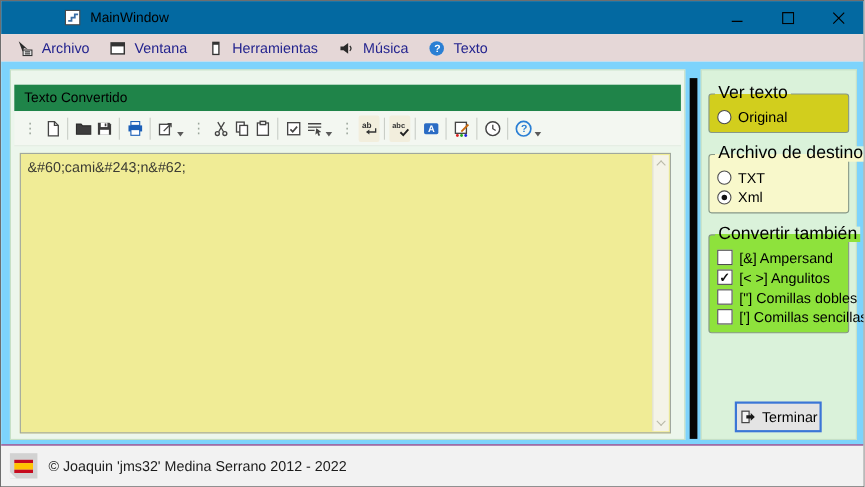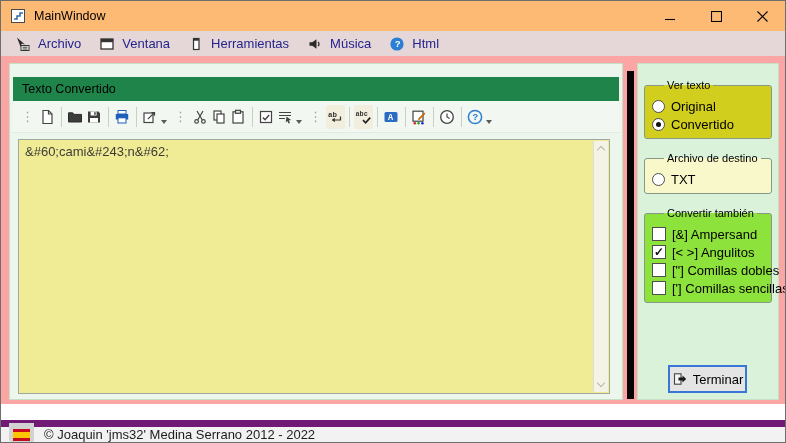--- a/index.html
+++ b/index.html
@@ -2,43 +2,43 @@
 <html><head>
 <meta charset="utf-8">
 <style>
   * { margin:0; padding:0; box-sizing:border-box; }
   html,body { background:#cfcfcf; }
   body { font-family:"Liberation Sans", sans-serif; }
   .window { position:relative; width:786px; height:443px; background:#ffffff;
             border:1px solid #6e6e6e; overflow:hidden; }
 
   
-  .titlebar { height:30px; display:flex; align-items:center; background:#fdba74; }
+  .titlebar { height:30px; display:flex; align-items:center; background:#0369a1;padding-left:48px; }
   .app-icon { width:16px; height:16px; margin:0 8px 0 9px; display:inline-flex; }
   .title-text { font-size:12.5px; color:#000; }
   .winbtns { margin-left:auto; display:flex; height:30px; }
   .winbtn { width:46px; height:30px; display:flex; align-items:center; justify-content:center; }
 
   
   .menubar { height:25px; background:#e5d7d7; display:flex; align-items:center; padding-left:5px; }
   .menu-item { display:flex; align-items:center; gap:7px; padding:0 9px; height:42px;
                color:#23238e; font-size:13px; cursor:default; }
   .menu-item .mi { display:inline-flex; width:16px; height:16px; }
 
   
-  .content { position:absolute; top:55px; left:0; right:0; bottom:38px; background:#fca5a5; }
+  .content { position:absolute; top:55px; left:0; right:0; bottom:38px; background:#7dd3fc; }
 
   .main-frame { position:absolute; left:8px; top:7px; width:614px; height:337px;
                 background:#ecf6ec; border:1px solid #c6e0c6; padding:13px 3px 4px 3px; }
   .panel-header { height:24px; background:#1f8449; color:#000; font-size:12.5px;
                   display:flex; align-items:center; padding-left:9px; }
   .toolbar { height:32px; background:#f3f7f1; display:flex; align-items:center;
              padding:0 4px; border-bottom:1px solid #e2ebe0; }
-  .tb-btn { width:19px; height:24px; display:flex; align-items:center; 
-            border-radius:2px;font-family:Liberation Mono, monospace; }
+  .tb-btn { width:19px; height:24px; display:flex; align-items:center; justify-content:center;
+            border-radius:2px; }
   .tb-btn.boxed { background:#f2eedd; }
   .tb-sep { width:1px; height:20px; background:#c9cec7; margin:0 4px; }
   .tb-grip { color:#9aa59a; font-size:13px; margin:0 4px; line-height:22px; }
   .tb-dd { width:0; height:0; border-left:3.5px solid transparent; border-right:3.5px solid transparent;
            border-top:4px solid #5a5a5a; margin:10px 3px 0 1px; }
 
   .editor { position:absolute; left:8px; right:12px; top:75px; bottom:5px;
             background:#f0ec96; border:1px solid #a0a89f; }
   .editor-text { padding:4px 3px 0 6px; font-size:13px; color:#3c3c34; }
   .vscroll { position:absolute; top:1px; bottom:1px; right:1px; width:15px;
@@ -48,39 +48,39 @@
   .chev.up { top:6px; transform:rotate(-135deg); }
   .chev.down { bottom:6px; transform:rotate(45deg); }
 
   .divider { position:absolute; left:626px; top:15px; width:7px; height:328px; background:#060606; }
 
   
   .sidebar { position:absolute; left:636px; top:7px; width:142px; height:337px;
              background:#daf2da; border:1px solid #c6e0c6; padding:14px 5px 0 5px; }
   .group { position:relative; margin:0 1px 12px 1px; padding-top:7px; }
   .g-body { border:1px solid #879887; border-radius:3px; padding:11px 5px 5px 5px; }
-  .g-title { position:absolute; top:0; left:20px; padding:0 3px; font-size:11px;
+  .g-title { position:absolute; top:0; left:6px; padding:0 3px; font-size:16px;
              line-height:14px; color:#000; white-space:nowrap; }
   .row { display:flex; align-items:center; gap:6px; height:18px; font-size:13px; color:#000;
          padding-left:2px; cursor:default; white-space:nowrap; }
   .radio { width:13px; height:13px; border:1px solid #4e4e4e; border-radius:50%;
            background:#fff; display:inline-flex; align-items:center; justify-content:center; flex:0 0 auto; }
   .radio .dot { width:5px; height:5px; border-radius:50%; background:#111; display:none; }
   .radio.checked .dot { display:block; }
   .checkbox { width:14px; height:14px; border:1px solid #4e4e4e; background:#fff;
               display:inline-flex; align-items:center; justify-content:center;
               font-size:12px; font-weight:bold; color:#111; flex:0 0 auto; }
   .finish-btn { position:absolute; left:30px; top:301px; width:79px; height:28px;
                 background:#e4e4e4; border:2px solid #3a76d6; display:flex; align-items:center;
                 justify-content:center; gap:5px; font-size:13px; color:#000; cursor:default; }
   .finish-btn .fi { display:inline-flex; width:16px; height:16px; }
 
   
-  .statusbar { position:absolute; left:0; right:0; bottom:0; height:22px; background:#f2f2f2;
-               border-top:7px solid #701a75; display:flex; align-items:center; }
+  .statusbar { position:absolute; left:0; right:0; bottom:0; height:38px; background:#f2f2f2;
+               border-top:1px solid #701a75; display:flex; align-items:center; }
   .flag-btn { width:25px; height:23px; margin-left:8px; background:#d2d2d2;
               display:flex; align-items:center; justify-content:center; position:relative; }
   .flag { width:17px; height:12px; display:flex; flex-direction:column; }
   .flag .r { flex:1; background:#c60b1e; } .flag .y { flex:2; background:#ffc400; }
   .flag-fold { position:absolute; left:0; bottom:0; width:0; height:0;
                border-left:6px solid #f2f2f2; border-top:6px solid transparent; }
   .status-text { margin-left:10px; font-size:13px; color:#1c1c1c; }
 </style>
 </head>
 <body>
@@ -152,21 +152,21 @@
         </span>
         <span>Música</span>
       </div>
       <div class="menu-item">
         <span class="mi">
           <svg viewBox="0 0 16 16" width="16" height="16">
             <circle cx="8" cy="8" r="6.6" fill="#2a7fd4"></circle>
             <text x="5.7" y="11.2" font-size="9.5" fill="#fff" font-weight="bold">?</text>
           </svg>
         </span>
-        <span>Html</span>
+        <span>Texto</span>
       </div>
     </div>
 
   <div class="content">
 
     <div class="main-frame">
       <div class="panel-header">
         <span>Texto Convertido</span>
       </div>
       <div class="toolbar">
@@ -333,34 +333,34 @@
     <div class="divider"></div>
 
     <div class="sidebar">
       <div id="groups-host">
           <div class="group">
             <div class="g-body" style="background: rgb(210, 206, 29);">
               <div class="row">
                 <span class="radio"></span>
                 <span>Original</span>
               </div>
+            </div>
+            <div class="g-title" style="background: linear-gradient(rgb(218, 242, 218) 50%, rgb(210, 206, 29) 50%);">Ver texto</div>
+          </div>
+          <div class="group">
+            <div class="g-body" style="background: rgb(248, 248, 203);">
+              <div class="row">
+                <span class="radio"></span>
+                <span>TXT</span>
+              </div>
               <div class="row">
                 <span class="radio checked">
                   <span class="dot"></span>
                 </span>
-                <span>Convertido</span>
-              </div>
-            </div>
-            <div class="g-title" style="background: linear-gradient(rgb(218, 242, 218) 50%, rgb(210, 206, 29) 50%);">Ver texto</div>
-          </div>
-          <div class="group">
-            <div class="g-body" style="background: rgb(248, 248, 203);">
-              <div class="row">
-                <span class="radio"></span>
-                <span>TXT</span>
+                <span>Xml</span>
               </div>
             </div>
             <div class="g-title" style="background: linear-gradient(rgb(218, 242, 218) 50%, rgb(248, 248, 203) 50%);">Archivo de destino</div>
           </div>
           <div class="group">
             <div class="g-body" style="background: rgb(142, 226, 60);">
               <div class="row">
                 <span class="checkbox"></span>
                 <span>[&amp;] Ampersand</span>
               </div>

